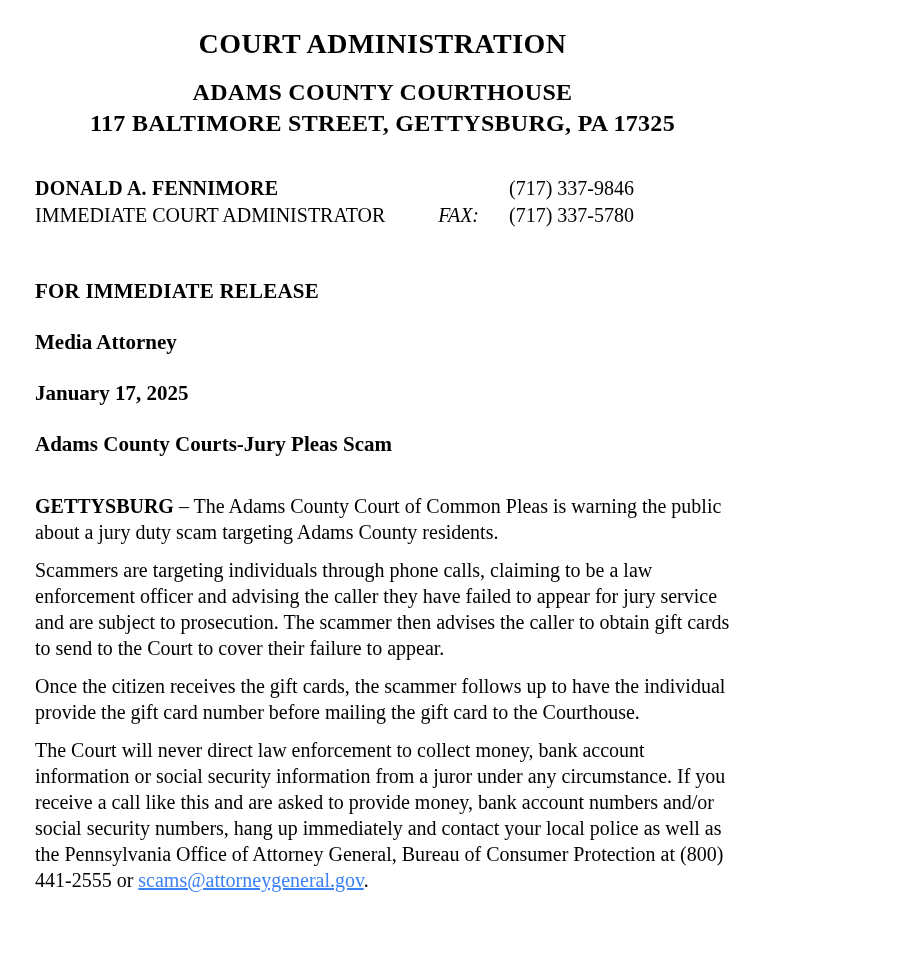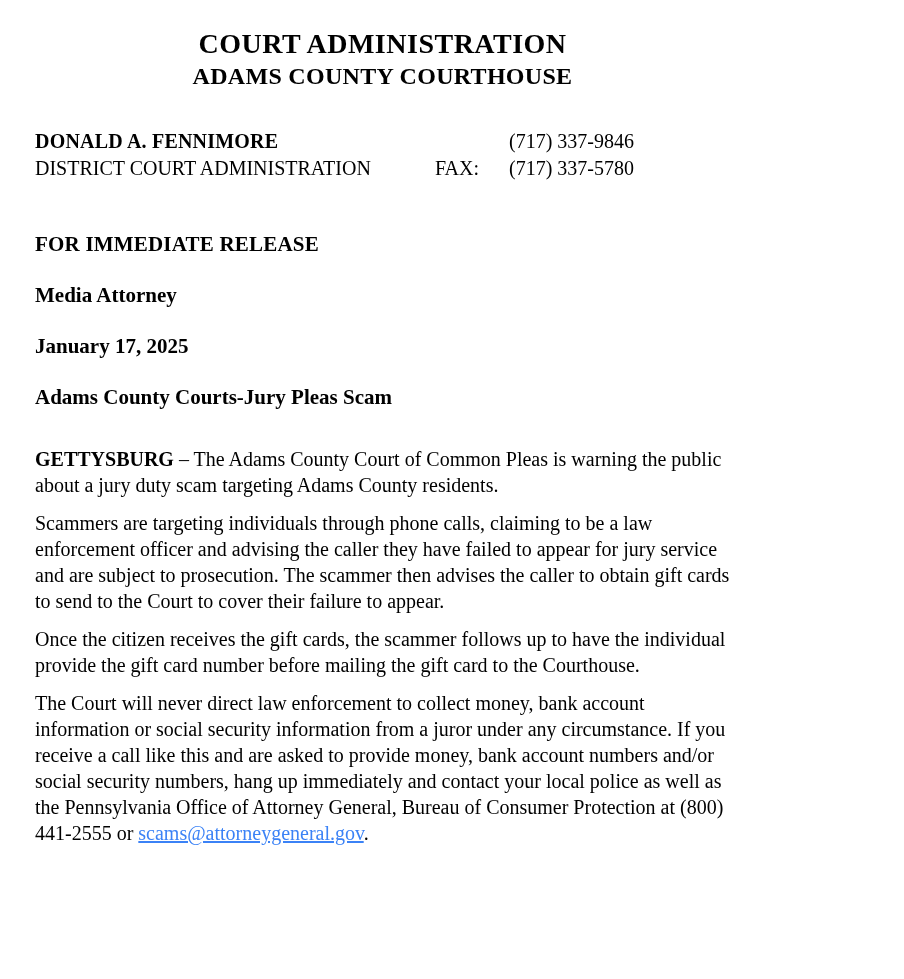--- a/index.html
+++ b/index.html
@@ -17,41 +17,41 @@
     height: 979px;
     padding: 26px 34px 0 35px;
   }
 
   
   .letterhead {
     text-align: center;
     font-weight: bold;
   }
   .lh-line1 { font-size: 28px; line-height: 35px; letter-spacing: 0.5px; }
-  .lh-line2 { font-size: 24px; line-height: 31px; letter-spacing: 0.3px; }
+  .lh-line2 { font-size: 24px; line-height: 31px; letter-spacing: 0.3px; margin-top: 16px; }
   .lh-line3 { font-size: 24px; line-height: 31px; letter-spacing: 0.3px; }
 
   
   .contact {
     display: flex;
     justify-content: space-between;
     align-items: flex-start;
     margin-top: 36px;
     font-size: 20px;
     line-height: 27px;
   }
   .contact-name { font-weight: bold; letter-spacing: 0.2px; }
   .contact-title { font-weight: normal; }
   .phone-block {
     display: grid;
     grid-template-columns: auto auto;
     column-gap: 30px;
     margin-right: 96px;
   }
-  .phone-label { justify-self: end; }
+  .phone-label { justify-self: end; font-style: italic; }
 
   
   .release-heading {
     margin-top: 50px;
     font-size: 21px;
     font-weight: bold;
     text-decoration-thickness: 2px;
     text-underline-offset: 4px;
     letter-spacing: 0.2px;
   }
@@ -77,26 +77,27 @@
   }
 </style>
 </head>
 <body>
 
 <div class="page">
 
   <div class="letterhead">
     <div class="lh-line1">COURT ADMINISTRATION</div>
     <div class="lh-line2">ADAMS COUNTY COURTHOUSE</div>
+    <div class="lh-line3">117 BALTIMORE STREET, GETTYSBURG, PA 17325</div>
   </div>
 
   <div class="contact">
     <div>
       <div class="contact-name">DONALD A. FENNIMORE</div>
-      <div class="contact-title">DISTRICT COURT ADMINISTRATION</div>
+      <div class="contact-title">IMMEDIATE COURT ADMINISTRATOR</div>
     </div>
     <div class="phone-block">
       <span class="phone-label"></span>
       <span>(717) 337-9846</span>
       <span class="phone-label">FAX:</span>
       <span>(717) 337-5780</span>
     </div>
   </div>
 
   <div class="release-heading">FOR IMMEDIATE RELEASE</div>

